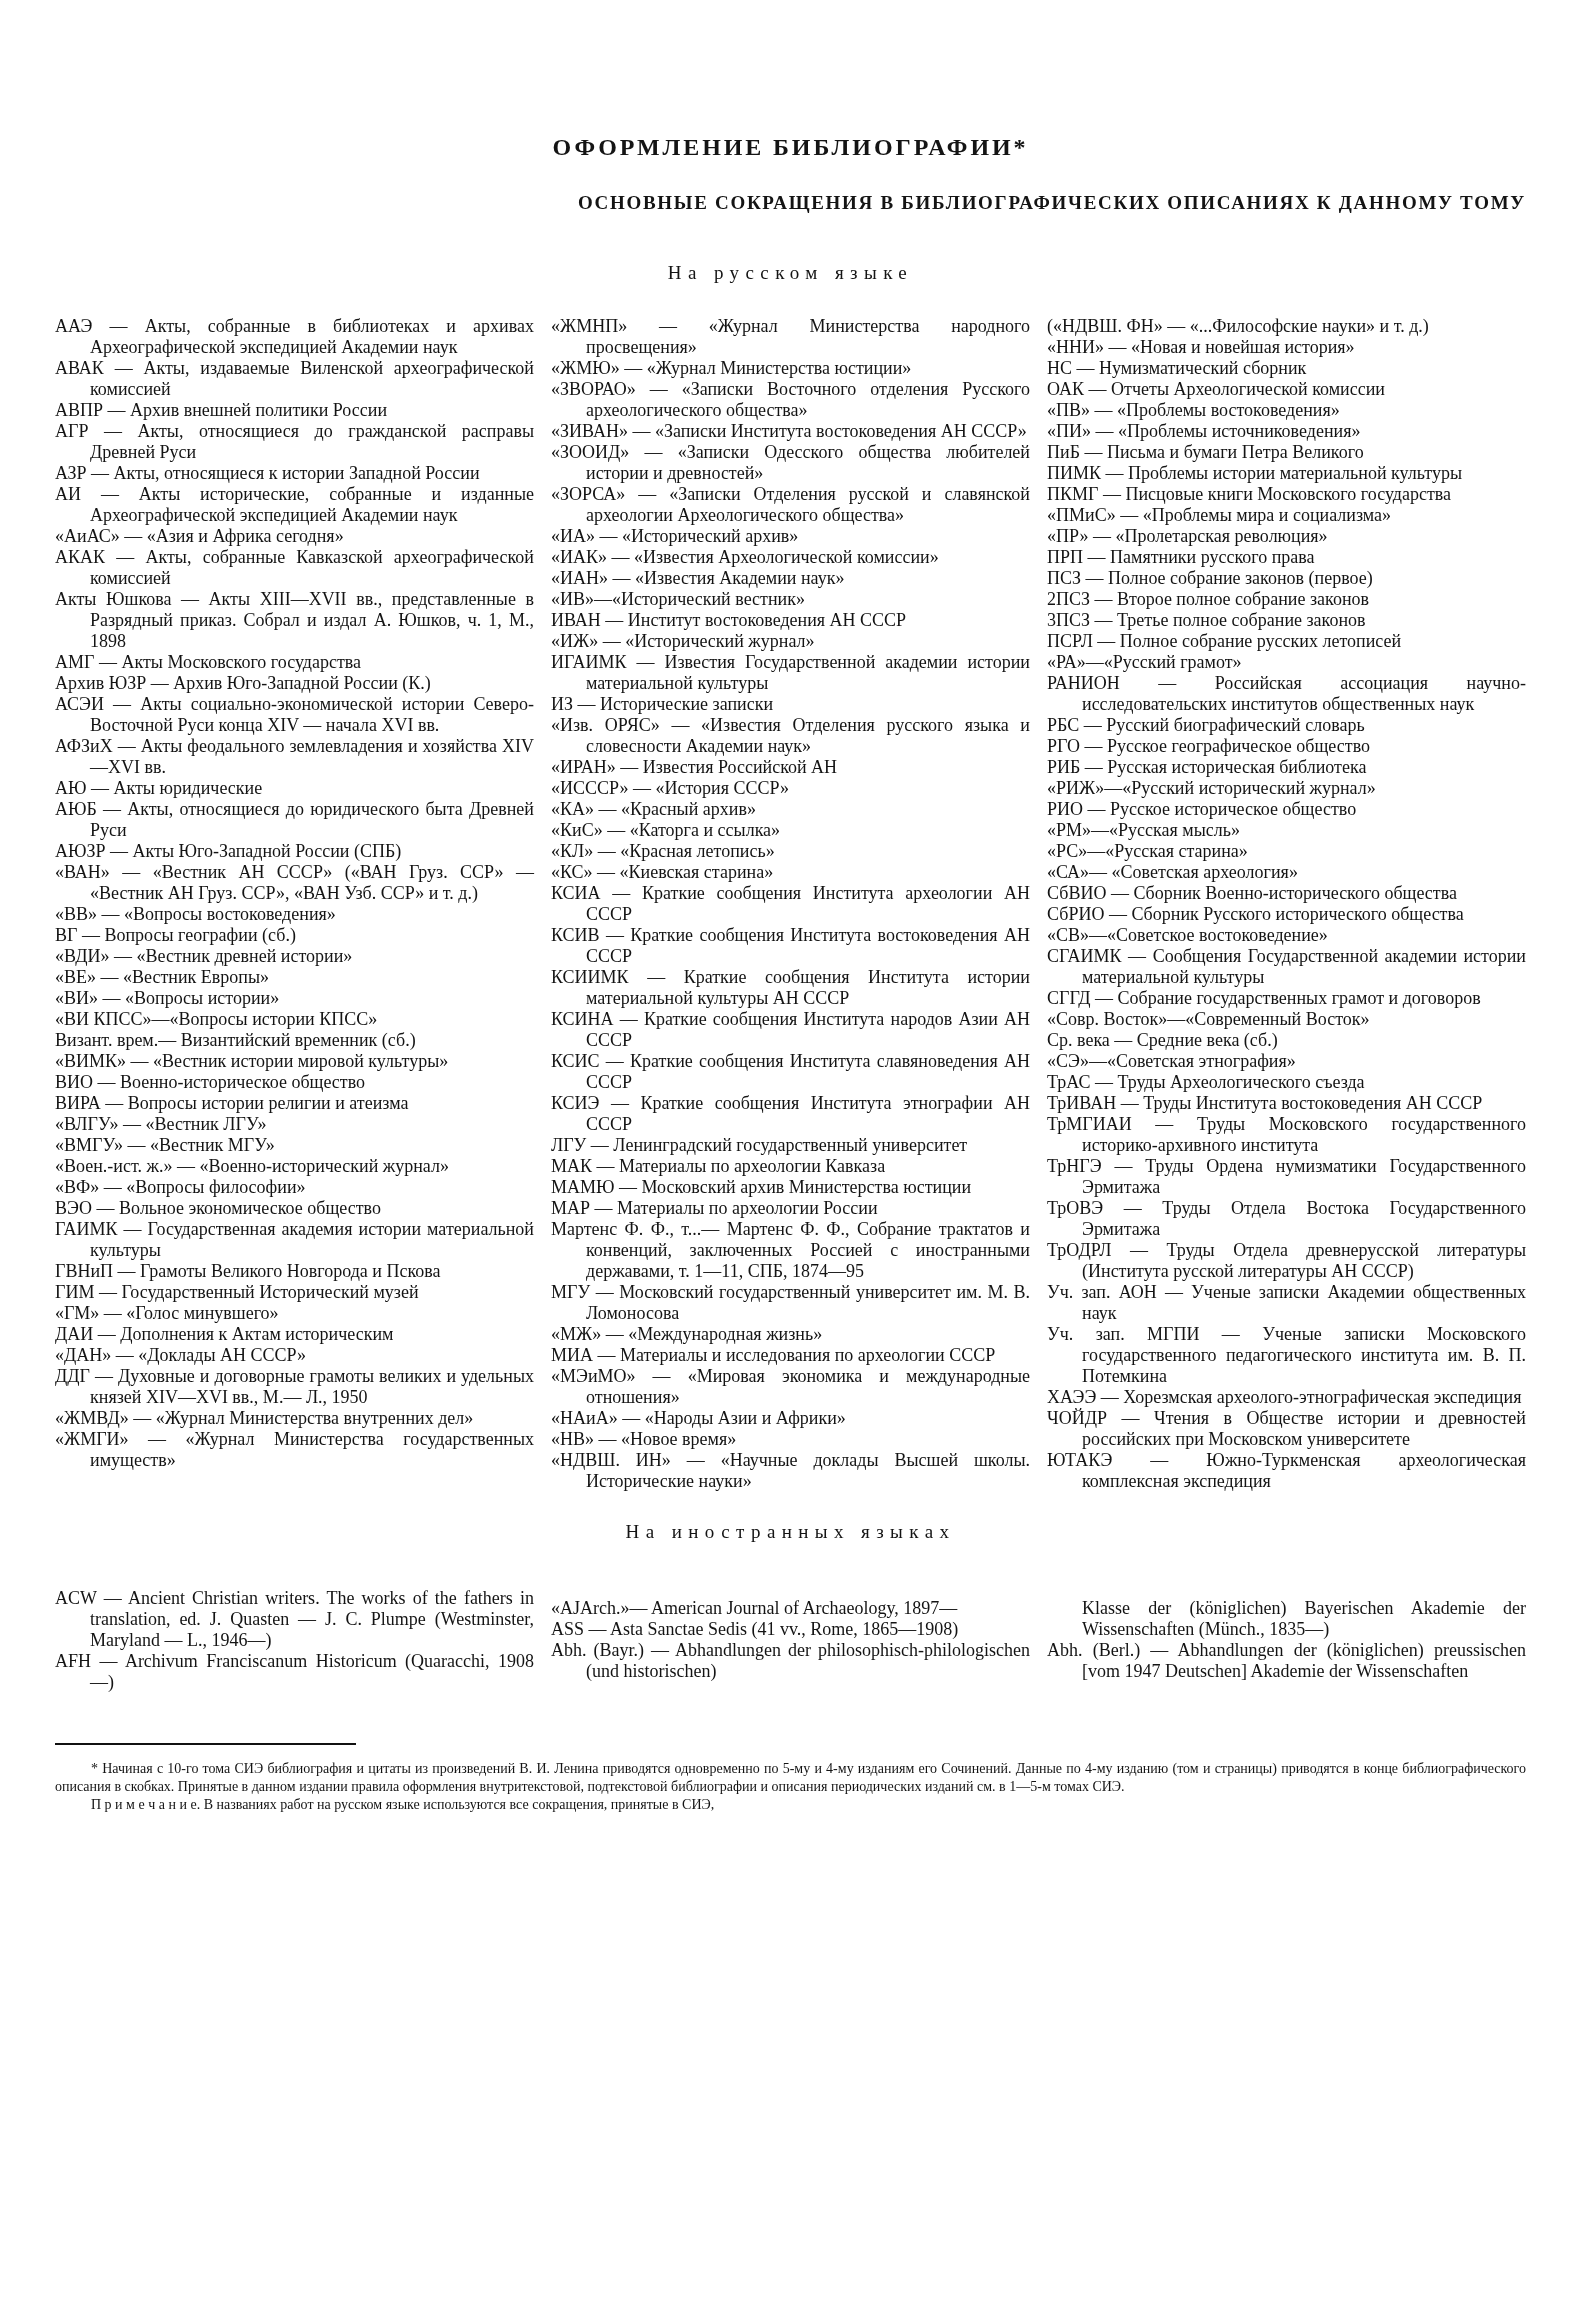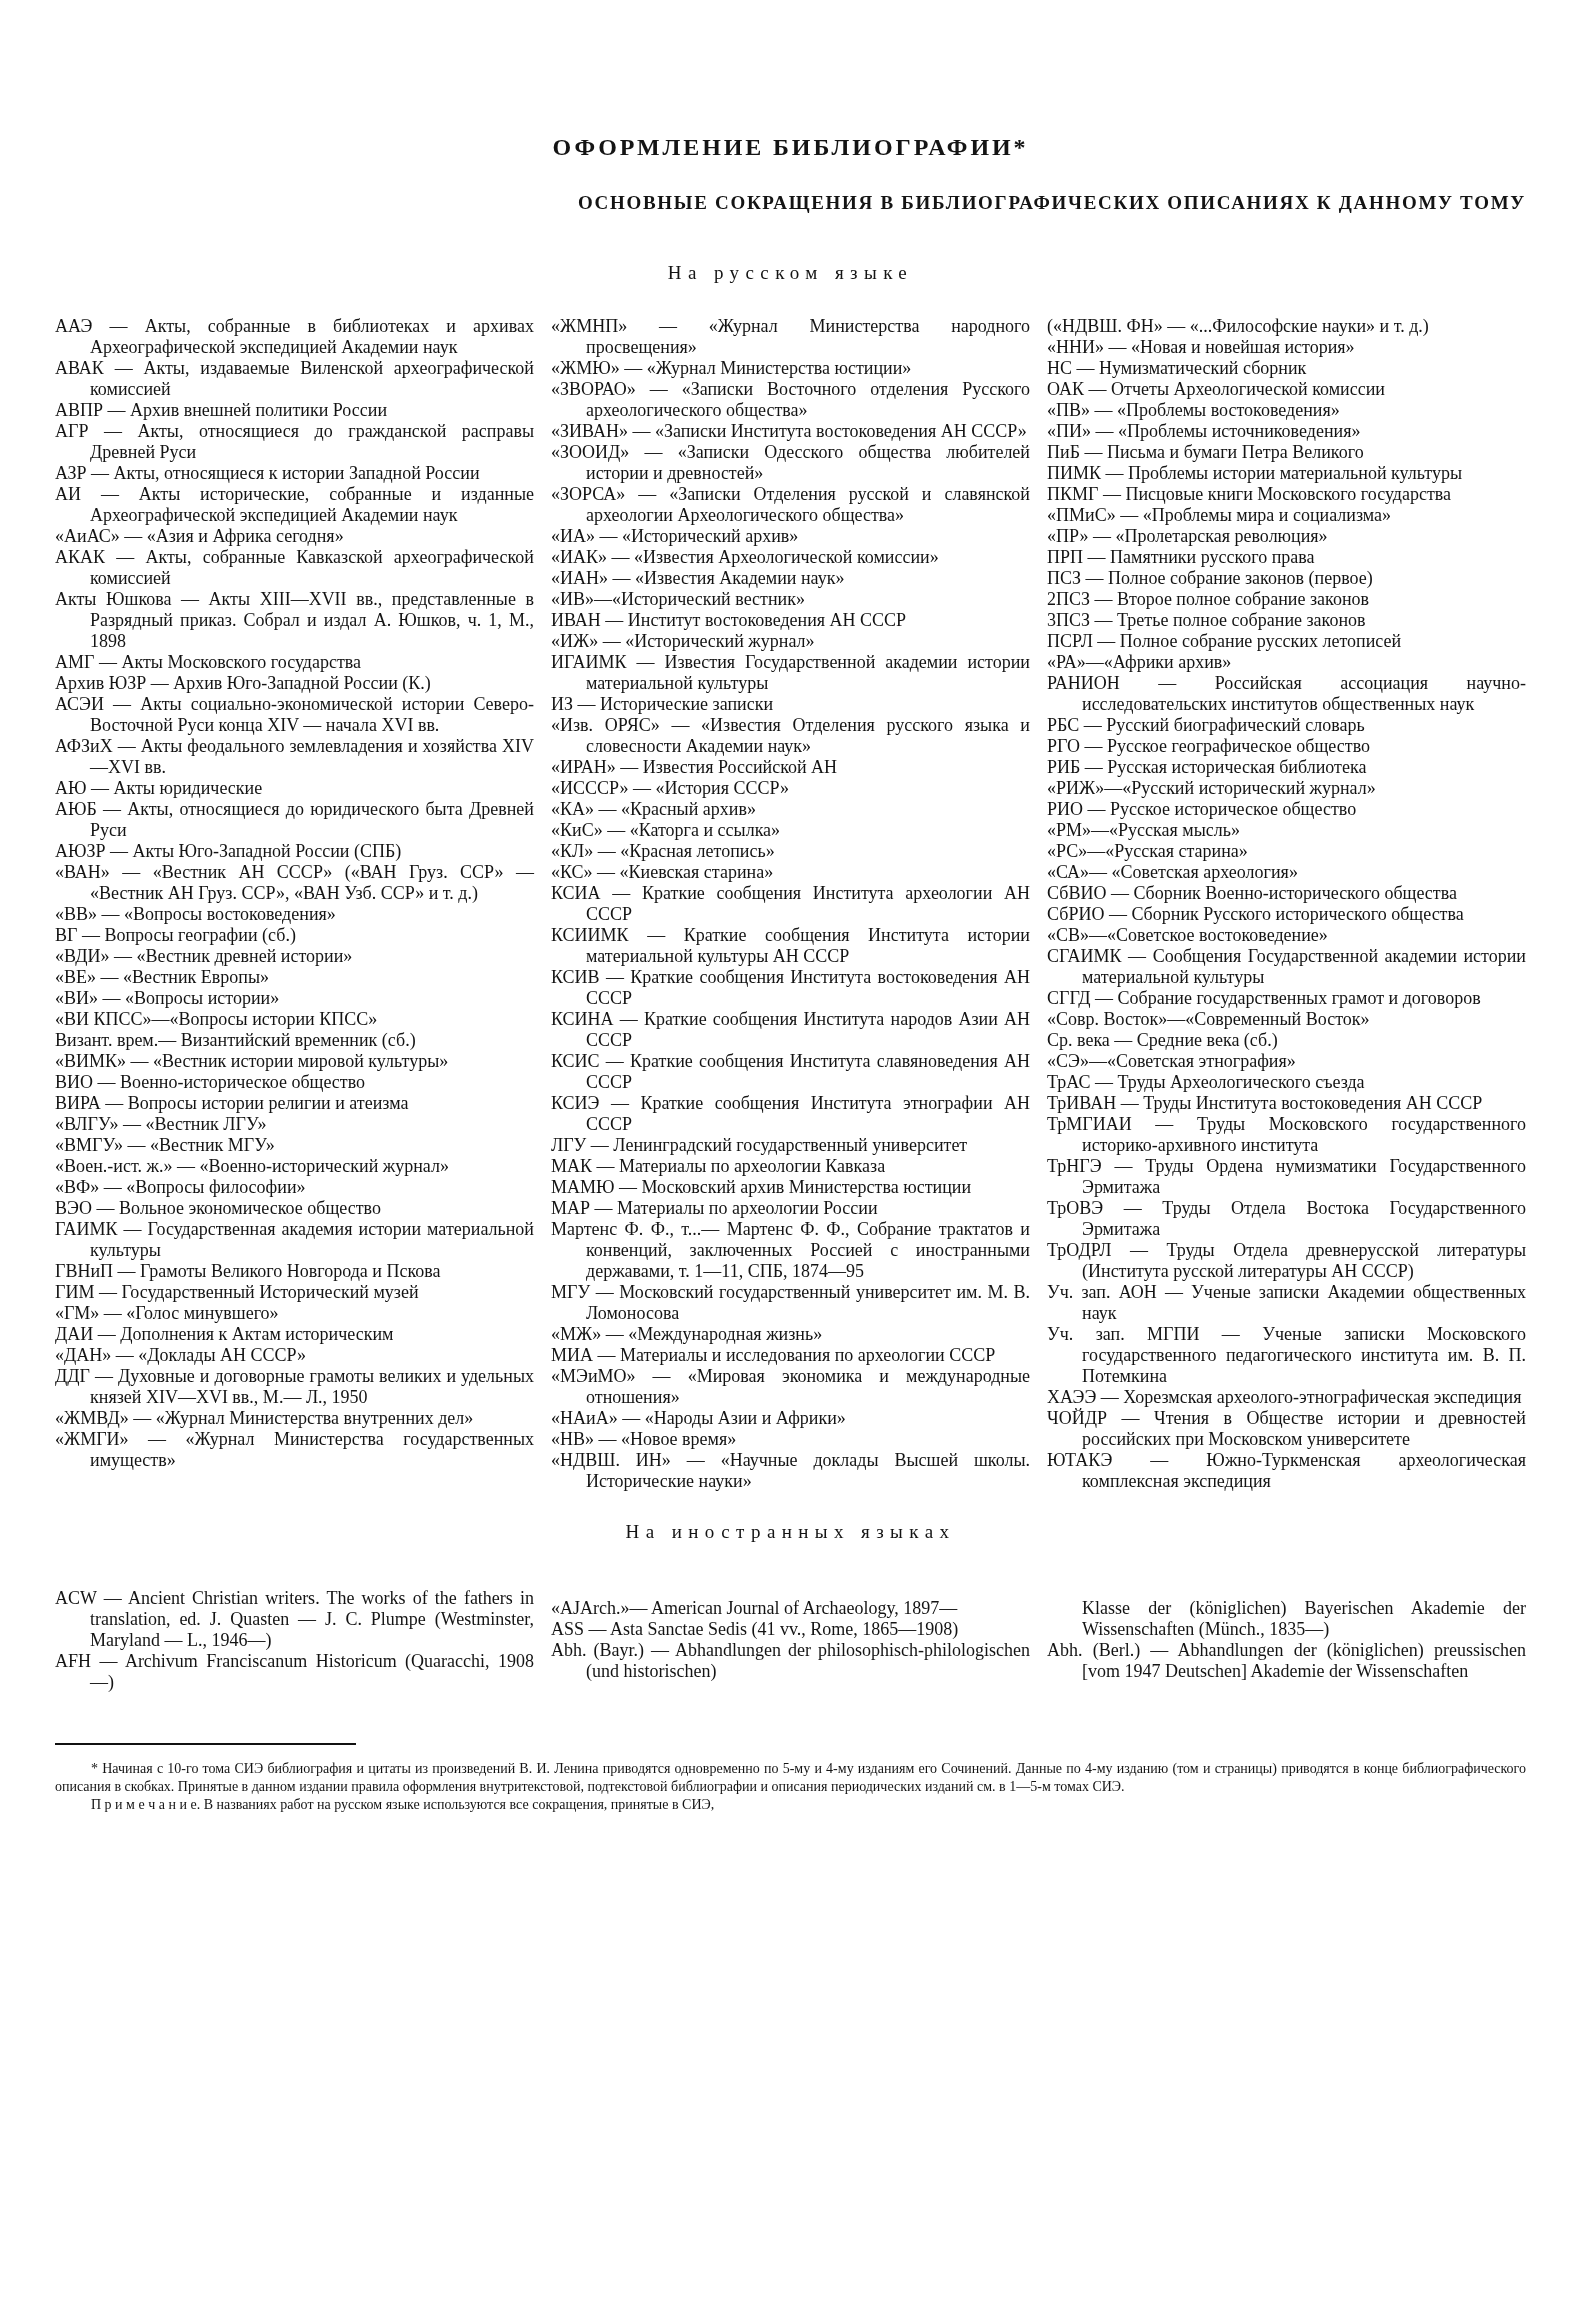--- a/index.html
+++ b/index.html
@@ -154,22 +154,22 @@
         <p class="entry">ИГАИМК — Известия Государственной академии истории материальной культуры</p>
         <p class="entry">ИЗ — Исторические записки</p>
         <p class="entry">«Изв. ОРЯС» — «Известия Отделения русского языка и словесности Академии наук»</p>
         <p class="entry">«ИРАН» — Известия Российской АН</p>
         <p class="entry">«ИСССР» — «История СССР»</p>
         <p class="entry">«КА» — «Красный архив»</p>
         <p class="entry">«КиС» — «Каторга и ссылка»</p>
         <p class="entry">«КЛ» — «Красная летопись»</p>
         <p class="entry">«КС» — «Киевская старина»</p>
         <p class="entry">КСИА — Краткие сообщения Института археологии АН СССР</p>
+        <p class="entry">КСИВ — Краткие сообщения Института востоковедения АН СССР</p>
         <p class="entry">КСИИМК — Краткие сообщения Института истории материальной культуры АН СССР</p>
-        <p class="entry">КСИВ — Краткие сообщения Института востоковедения АН СССР</p>
         <p class="entry">КСИНА — Краткие сообщения Института народов Азии АН СССР</p>
         <p class="entry">КСИС — Краткие сообщения Института славяноведения АН СССР</p>
         <p class="entry">КСИЭ — Краткие сообщения Института этнографии АН СССР</p>
         <p class="entry">ЛГУ — Ленинградский государственный университет</p>
         <p class="entry">МАК — Материалы по археологии Кавказа</p>
         <p class="entry">МАМЮ — Московский архив Министерства юстиции</p>
         <p class="entry">МАР — Материалы по археологии России</p>
         <p class="entry">Мартенс Ф. Ф., т...— Мартенс Ф. Ф., Собрание трактатов и конвенций, заключенных Россией с иностранными державами, т. 1—11, СПБ, 1874—95</p>
         <p class="entry">МГУ — Московский государственный университет им. М. В. Ломоносова</p>
         <p class="entry">«МЖ» — «Международная жизнь»</p>
@@ -189,21 +189,21 @@
         <p class="entry">ПиБ — Письма и бумаги Петра Великого</p>
         <p class="entry">ПИМК — Проблемы истории материальной культуры</p>
         <p class="entry">ПКМГ — Писцовые книги Московского государства</p>
         <p class="entry">«ПМиС» — «Проблемы мира и социализма»</p>
         <p class="entry">«ПР» — «Пролетарская революция»</p>
         <p class="entry">ПРП — Памятники русского права</p>
         <p class="entry">ПСЗ — Полное собрание законов (первое)</p>
         <p class="entry">2ПСЗ — Второе полное собрание законов</p>
         <p class="entry">3ПСЗ — Третье полное собрание законов</p>
         <p class="entry">ПСРЛ — Полное собрание русских летописей</p>
-        <p class="entry">«РА»—«Африки архив»</p>
+        <p class="entry">«РА»—«Русский грамот»</p>
         <p class="entry">РАНИОН — Российская ассоциация научно-исследовательских институтов общественных наук</p>
         <p class="entry">РБС — Русский биографический словарь</p>
         <p class="entry">РГО — Русское географическое общество</p>
         <p class="entry">РИБ — Русская историческая библиотека</p>
         <p class="entry">«РИЖ»—«Русский исторический журнал»</p>
         <p class="entry">РИО — Русское историческое общество</p>
         <p class="entry">«РМ»—«Русская мысль»</p>
         <p class="entry">«РС»—«Русская старина»</p>
         <p class="entry">«СА»— «Советская археология»</p>
         <p class="entry">СбВИО — Сборник Военно-исторического общества</p>

